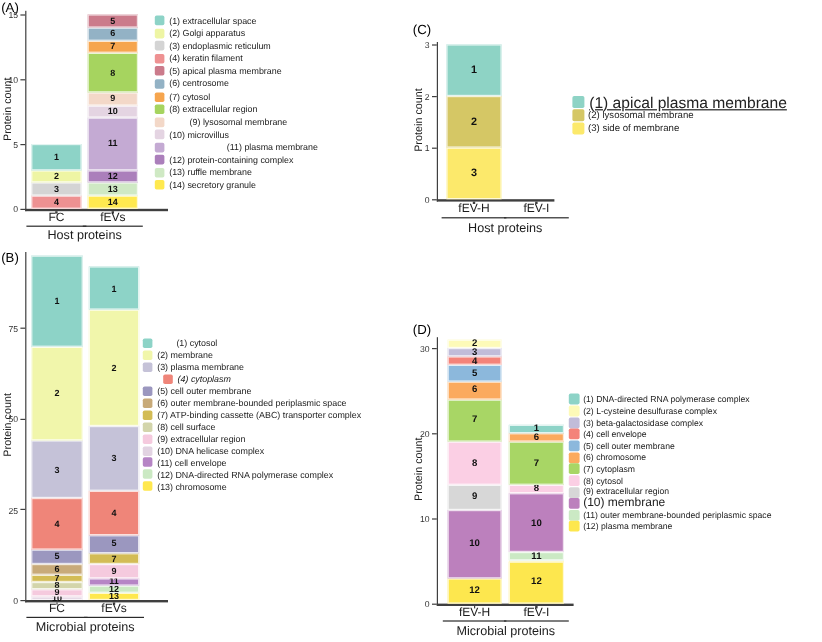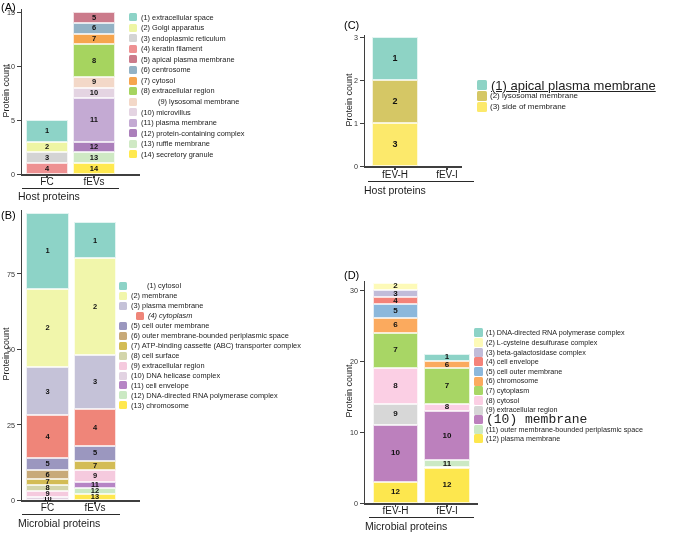--- a/index.html
+++ b/index.html
@@ -6,21 +6,21 @@
   #fig{position:relative;width:685px;height:535px;background:#ffffff;overflow:hidden;
        font-family:"Liberation Sans", sans-serif;color:#222;}
   .abs{position:absolute;}
   .axis{background:#3f3f3f;}
   .ticklab{font-size:7.2px;color:#333;text-align:right;}
   .seg{box-sizing:border-box;border:0.6px solid rgba(255,255,255,0.75);
        display:flex;align-items:center;justify-content:center;}
   .segnum{font-size:7.5px;font-weight:700;color:#111;line-height:1;}
   .cat{font-size:10px;color:#1c1c1c;text-align:center;border-bottom:1.4px solid #2a2a2a;
        line-height:11px;padding-bottom:1px;}
-  .grp{font-size:10.5px;color:#1c1c1c;text-align:left;}
+  .grp{font-size:10.5px;color:#1c1c1c;text-align:center;}
   .letter{font-size:11px;color:#000;}
   .ylab{font-size:9px;color:#222;text-align:center;transform:rotate(-90deg);}
   .lgrow{display:flex;align-items:center;}
   .sw{border-radius:1.5px;flex:0 0 auto;}
   .lgtxt{color:#222;white-space:nowrap;line-height:1;}
 </style>
 </head>
 <body>
 
 <div id="fig">
@@ -117,21 +117,21 @@
         <div class="lgtxt" style="font-size: 7.4px; margin-left: 4px;">(8) extracellular region</div>
       </div>
       <div class="abs lgrow" style="left: 129px; top: 96.4px; height: 10.55px;">
         <div class="sw" style="width: 8px; height: 8px; background: rgb(243, 216, 200);"></div>
         <div class="lgtxt" style="font-size: 7.4px; margin-left: 21px;">(9) lysosomal membrane</div>
       </div>
       <div class="abs lgrow" style="left: 129px; top: 106.95px; height: 10.55px;">
         <div class="sw" style="width: 8px; height: 8px; background: rgb(228, 212, 226);"></div>
         <div class="lgtxt" style="font-size: 7.4px; margin-left: 4px;">(10) microvillus</div>
       </div>
-      <div class="abs lgrow" style="left: 129px; top: 117.5px; height: 10.55px;">
+      <div class="abs lgrow" style="left: 129px; top: 117.5px; height: 10.55px; gap: 48px;">
         <div class="sw" style="width: 8px; height: 8px; background: rgb(196, 170, 211);"></div>
         <div class="lgtxt" style="font-size: 7.4px; margin-left: 4px;">(11) plasma membrane</div>
       </div>
       <div class="abs lgrow" style="left: 129px; top: 128.05px; height: 10.55px;">
         <div class="sw" style="width: 8px; height: 8px; background: rgb(171, 127, 187);"></div>
         <div class="lgtxt" style="font-size: 7.4px; margin-left: 4px;">(12) protein-containing complex</div>
       </div>
       <div class="abs lgrow" style="left: 129px; top: 138.6px; height: 10.55px;">
         <div class="sw" style="width: 8px; height: 8px; background: rgb(207, 233, 196);"></div>
         <div class="lgtxt" style="font-size: 7.4px; margin-left: 4px;">(13) ruffle membrane</div>
@@ -412,21 +412,21 @@
       <div class="abs lgrow" style="left: 474px; top: 395.55px; height: 9.65px;">
         <div class="sw" style="width: 9px; height: 9px; background: rgb(251, 207, 228);"></div>
         <div class="lgtxt" style="font-size: 7.2px; margin-left: 3px;">(8) cytosol</div>
       </div>
       <div class="abs lgrow" style="left: 474px; top: 405.2px; height: 9.65px;">
         <div class="sw" style="width: 9px; height: 9px; background: rgb(215, 215, 215);"></div>
         <div class="lgtxt" style="font-size: 7.2px; margin-left: 3px;">(9) extracellular region</div>
       </div>
       <div class="abs lgrow" style="left: 474px; top: 414.85px; height: 9.65px;">
         <div class="sw" style="width: 9px; height: 9px; background: rgb(188, 128, 189);"></div>
-        <div class="lgtxt" style="font-size: 13px; margin-left: 3px; font-family: Liberation Mono, monospace;">(10) membrane</div>
+        <div class="lgtxt" style="font-size: 10px; margin-left: 3px;">(10) membrane</div>
       </div>
       <div class="abs lgrow" style="left: 474px; top: 424.5px; height: 9.65px;">
         <div class="sw" style="width: 9px; height: 9px; background: rgb(203, 233, 196);"></div>
         <div class="lgtxt" style="font-size: 7.2px; margin-left: 3px;">(11) outer membrane-bounded periplasmic space</div>
       </div>
       <div class="abs lgrow" style="left: 474px; top: 434.15px; height: 9.65px;">
         <div class="sw" style="width: 9px; height: 9px; background: rgb(253, 231, 78);"></div>
         <div class="lgtxt" style="font-size: 7.2px; margin-left: 3px;">(12) plasma membrane</div>
       </div>
     </div>

